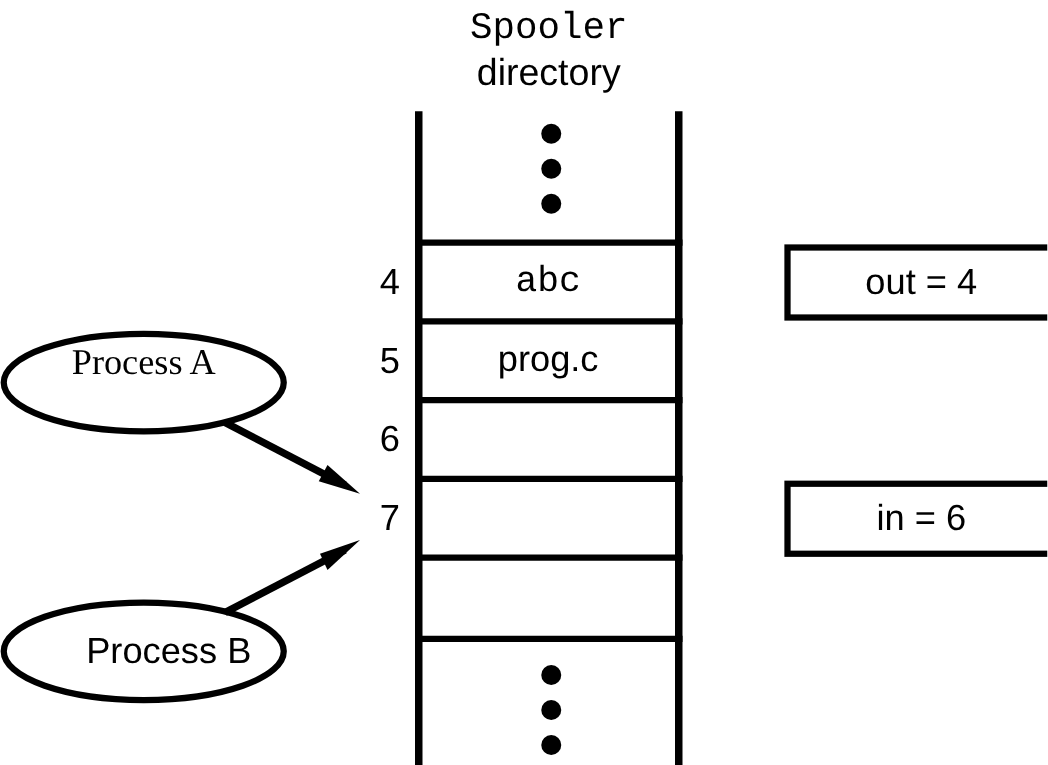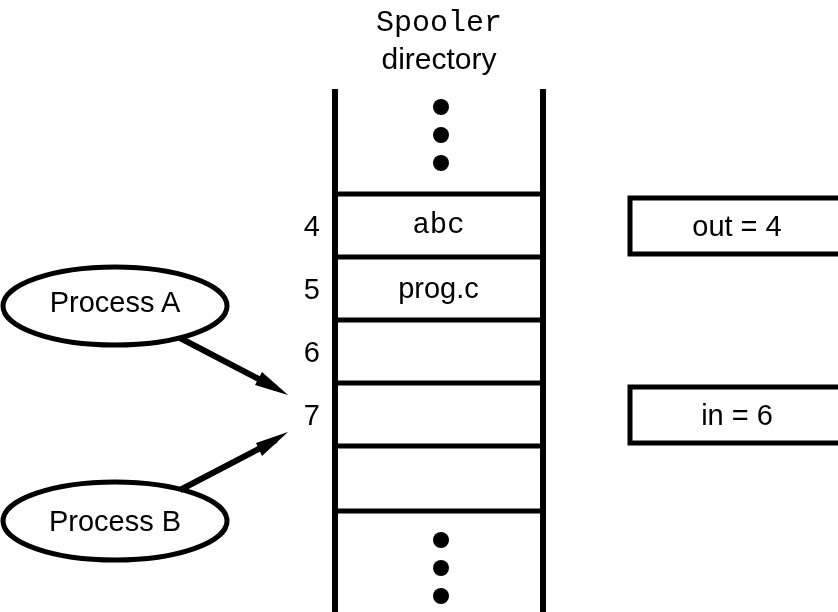--- a/index.html
+++ b/index.html
@@ -129,20 +129,20 @@
     <div class="txt row-index" style="left:280px; top:212px;">4</div>
     <div class="txt row-index" style="left:280px; top:275px;">5</div>
     <div class="txt row-index" style="left:280px; top:338px;">6</div>
     <div class="txt row-index" style="left:280px; top:401px;">7</div>
 
     <div class="txt row-label" style="top:211px;font-family:Liberation Mono, monospace;">abc</div>
     <div class="txt row-label" style="top:274px;">prog.c</div>
     <div class="txt row-label" style="top:400px;"></div>
     <div class="txt row-label" style="top:465px;"></div>
 
-    <div class="txt proc-label" style="top:288px;">Process A</div>
-    <div class="txt proc-label" style="top:507px;">Process B</div>
+    <div class="txt proc-label" style="top:276px;font-family:Liberation Serif, serif;">Process A</div>
+    <div class="txt proc-label" style="top:507px;margin-left:20px;">Process B</div>
 
     <div class="txt var-label" style="top:212px;">out = 4</div>
     <div class="txt var-label" style="top:401px;">in = 6</div>
 
   </div>
 </div>
 
 </body></html>

